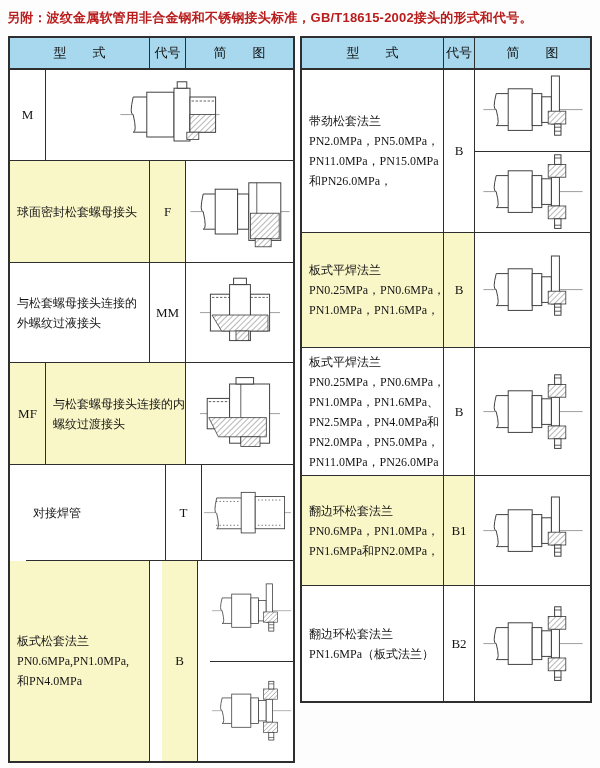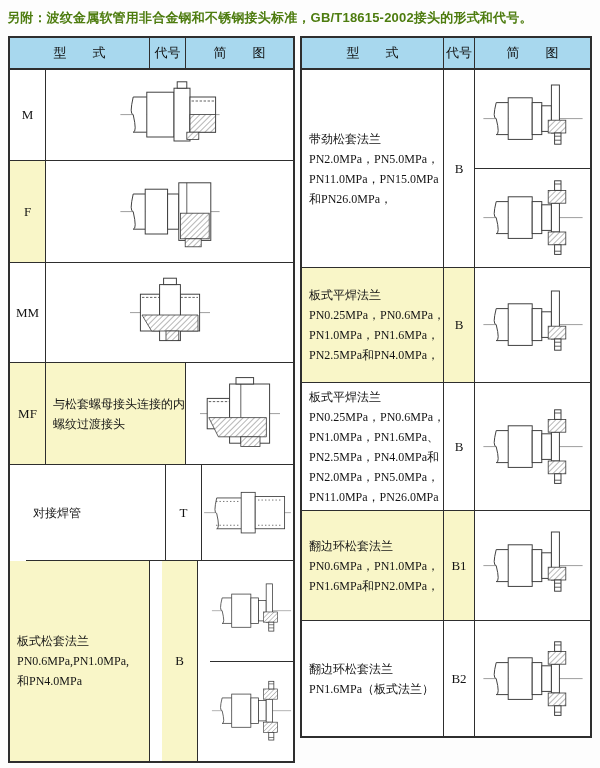--- a/index.html
+++ b/index.html
@@ -3,21 +3,21 @@
 <meta charset="utf-8">
 <style>
   * { margin:0; padding:0; box-sizing:border-box; }
   html,body { width:600px; height:768px; background:#fdfdfd; overflow:hidden; }
   body { font-family:"Liberation Serif","DejaVu Serif",serif; color:#141414; }
   :root { --header-bg:#a8d8ee; --highlight-bg:#f9f6c8; --border-color:#2e2e2e; }
 
   .title{
     padding:9px 6px 0 7px;
     font-family:"Liberation Sans","DejaVu Sans",sans-serif;
-    font-weight:bold; font-size:13px; letter-spacing:.2px; color:#4d7c0f;
+    font-weight:bold; font-size:13px; letter-spacing:.2px; color:#b91c1c;
     white-space:nowrap;
   }
 
   .tables{ display:flex; margin:9px 8px 0 8px; gap:5px; align-items:flex-start; }
   .tbl{ border:2px solid var(--border-color); background:#fff; }
   .tbl.left{ width:287px; }
   .tbl.right{ width:292px; }
 
   .trow{ display:flex; border-bottom:1px solid var(--border-color); }
   .trow:last-child{ border-bottom:none; }
@@ -77,20 +77,23 @@
               <rect x="74" y="6" width="12" height="8" stroke="#3a3a3a" stroke-width="1.2" fill="#fff"></rect>
               <rect x="90" y="25" width="32" height="44" stroke="#3a3a3a" stroke-width="1.2" fill="#fff"></rect>
               <line x1="92" y1="30" x2="120" y2="30" stroke="#3a3a3a" stroke-width="1" stroke-dasharray="3 2"></line>
               <rect x="90" y="47" width="32" height="22" fill="url(#hp0)" stroke="#3a3a3a" stroke-width="1"></rect>
               <rect x="86" y="69" width="15" height="9" fill="url(#hp0)" stroke="#3a3a3a" stroke-width="1"></rect>
             </svg>
           </div>
         </div>
       </div>
       <div class="trow" style="height: 102px;">
+        <div class="cell type-cell hl" style="width: 140px;">
+          <div class="tline">球面密封松套螺母接头</div>
+        </div>
         <div class="cell code-cell hl" style="width: 36px;">F</div>
         <div class="cell diagram-cell grow">
           <div class="diag">
             <svg viewBox="0 0 130 95">
               <defs>
                 <pattern id="hp1" width="5" height="5" patternUnits="userSpaceOnUse" patternTransform="rotate(45)">
                   <rect width="5" height="5" fill="#fff"></rect>
                   <line x1="0" y1="0" x2="0" y2="5" stroke="#4a4a4a" stroke-width="1"></line>
                 </pattern>
               </defs>
@@ -100,20 +103,24 @@
               <rect x="62" y="25" width="14" height="44" stroke="#3a3a3a" stroke-width="1.2" fill="#fff"></rect>
               <rect x="76" y="11" width="40" height="72" stroke="#3a3a3a" stroke-width="1.2" fill="#fff"></rect>
               <line x1="86" y1="11" x2="86" y2="83" stroke="#3a3a3a" stroke-width="1" fill="none"></line>
               <rect x="78" y="49" width="36" height="32" fill="url(#hp1)" stroke="#3a3a3a" stroke-width="1"></rect>
               <rect x="84" y="81" width="20" height="10" fill="url(#hp1)" stroke="#3a3a3a" stroke-width="1"></rect>
             </svg>
           </div>
         </div>
       </div>
       <div class="trow" style="height: 100px;">
+        <div class="cell type-cell" style="width: 140px;">
+          <div class="tline">与松套螺母接头连接的</div>
+          <div class="tline">外螺纹过液接头</div>
+        </div>
         <div class="cell code-cell" style="width: 36px;">MM</div>
         <div class="cell diagram-cell grow">
           <div class="diag">
             <svg viewBox="0 0 130 95">
               <defs>
                 <pattern id="hp2" width="5" height="5" patternUnits="userSpaceOnUse" patternTransform="rotate(45)">
                   <rect width="5" height="5" fill="#fff"></rect>
                   <line x1="0" y1="0" x2="0" y2="5" stroke="#4a4a4a" stroke-width="1"></line>
                 </pattern>
               </defs>
@@ -235,21 +242,21 @@
           </div>
         </div>
       </div>
     </div>
   <div class="tbl right">
       <div class="trow header-row">
         <div class="cell hcell" style="width: 142px;">型　　式</div>
         <div class="cell hcell" style="width: 31px;">代号</div>
         <div class="cell hcell grow">简　　图</div>
       </div>
-      <div class="trow" style="height: 198px;">
+      <div class="trow" style="height: 163px;">
         <div class="cell type-cell" style="width: 142px;">
           <div class="tline">带劲松套法兰</div>
           <div class="tline">PN2.0MPa，PN5.0MPa，</div>
           <div class="tline">PN11.0MPa，PN15.0MPa，</div>
           <div class="tline">和PN26.0MPa，</div>
         </div>
         <div class="cell code-cell" style="width: 31px;">B</div>
         <div class="cell diagram-cell grow">
           <div class="diag">
             <svg viewBox="0 0 130 95">
@@ -293,21 +300,20 @@
               <line x1="92" y1="89" x2="100" y2="89" stroke="#3a3a3a" stroke-width="1" fill="none"></line>
             </svg>
           </div>
         </div>
       </div>
       <div class="trow" style="height: 115px;">
         <div class="cell type-cell hl" style="width: 142px;">
           <div class="tline">板式平焊法兰</div>
           <div class="tline">PN0.25MPa，PN0.6MPa，</div>
           <div class="tline">PN1.0MPa，PN1.6MPa，</div>
-          <div class="tline">PN2.5MPa和PN4.0MPa，</div>
         </div>
         <div class="cell code-cell hl" style="width: 31px;">B</div>
         <div class="cell diagram-cell grow">
           <div class="diag">
             <svg viewBox="0 0 130 95">
               <defs>
                 <pattern id="hp9" width="5" height="5" patternUnits="userSpaceOnUse" patternTransform="rotate(45)">
                   <rect width="5" height="5" fill="#fff"></rect>
                   <line x1="0" y1="0" x2="0" y2="5" stroke="#4a4a4a" stroke-width="1"></line>
                 </pattern>

